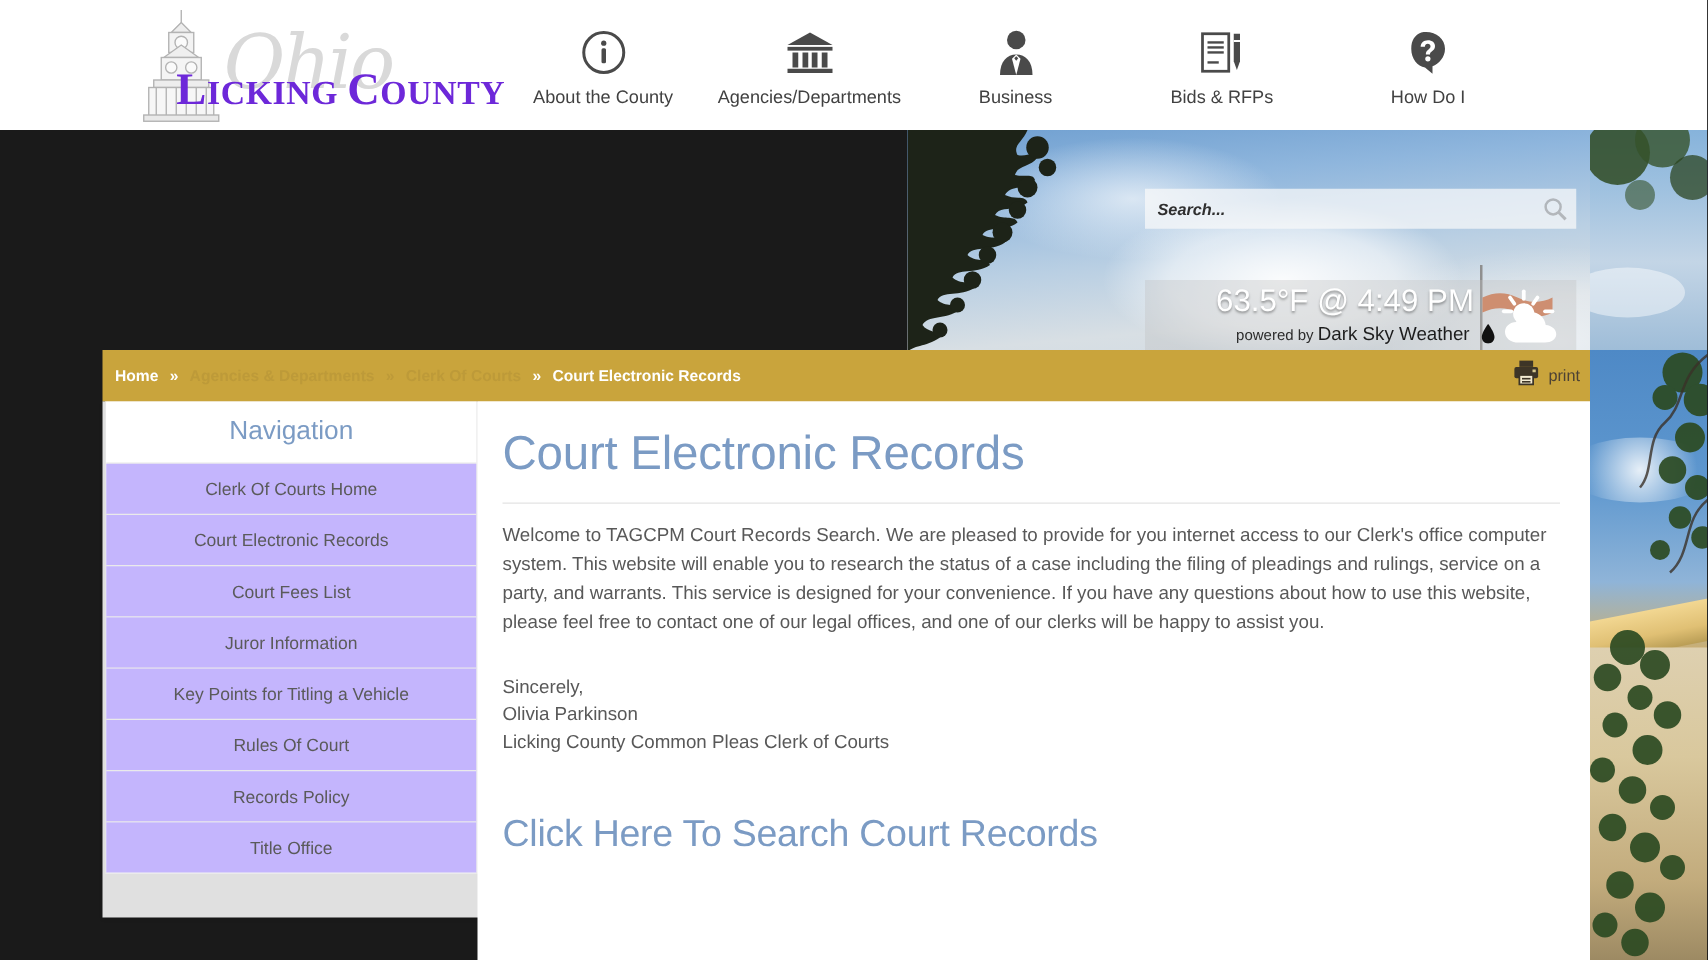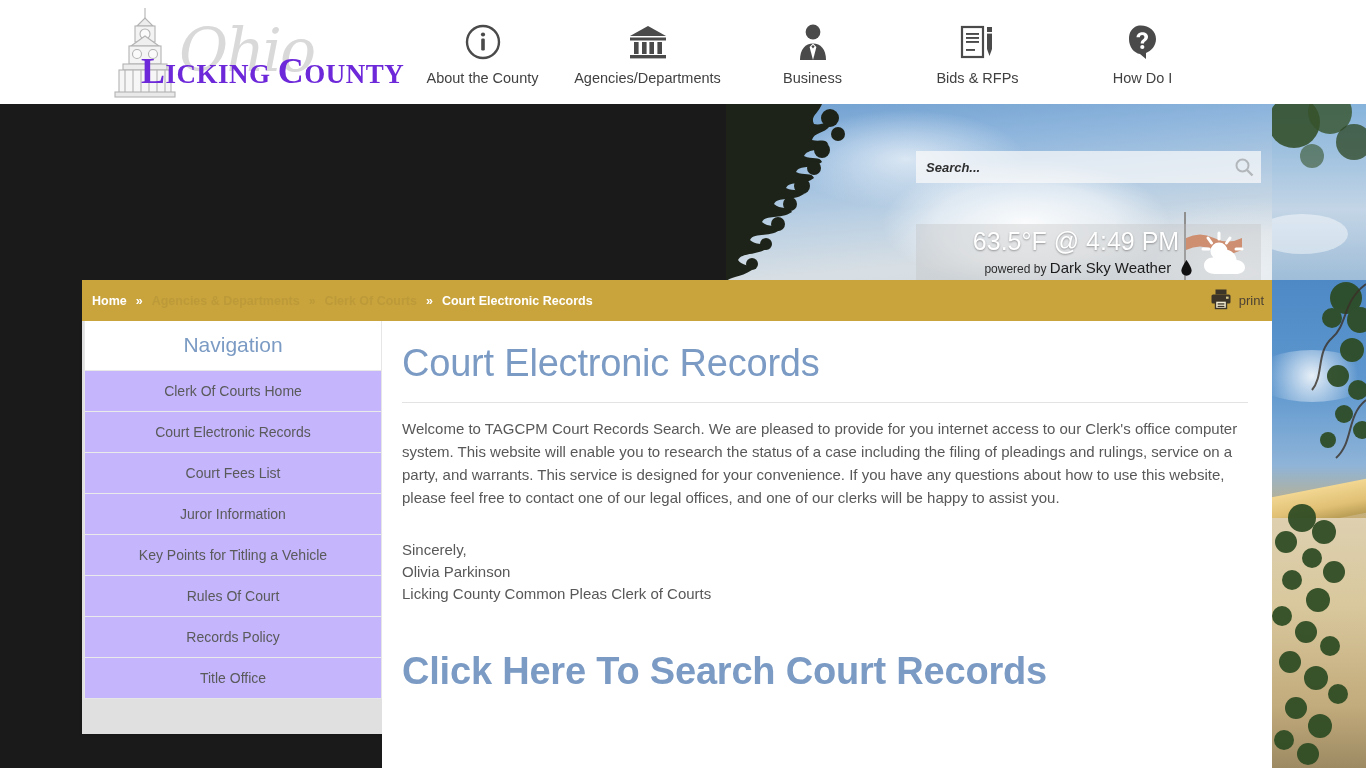--- a/index.html
+++ b/index.html
@@ -166,22 +166,22 @@
     margin-top: 32px;
   }
   .weather .temp {
     position: absolute; left: 40px; top: 3px;
     width: 240px; text-align: center;
     font-size: 25px; font-weight: 300;
     text-shadow: 0 1px 2px rgba(0,0,0,.35);
     white-space: nowrap;
   }
   .weather .powered {
-    position: absolute; left: 52px; top: 35px;
-    width: 240px; text-align: center;
+    position: absolute; left: 40px; top: 35px;
+    width: 240px; text-align: right;
     font-size: 12px; color: #2c2c2c;
     white-space: nowrap;
   }
   .weather .powered .brand { font-size: 15px; color: #1c1c1c; }
   .weather .powered .drop {
     display: inline-block; vertical-align: -3px; margin-left: 6px;
   }
   .weather .wicon {
     position: absolute; right: 4px; top: 6px;
   }
@@ -280,22 +280,22 @@
   }
   p.sig {
     margin: 30px 0 0 0;
     font-size: 15px;
     line-height: 22px;
     color: #585858;
   }
   a.bigcta {
     display: inline-block;
     margin-top: 46px;
-    font-size: 38px;
-    font-weight: 700;
+    font-size: 30px;
+    font-weight: 400;
     color: #7b9bc4;
     text-decoration: none;
     letter-spacing: -.2px;
     line-height: 1.1;
   }
 </style>
 </head>
 <body>
 
 <div id="page">

